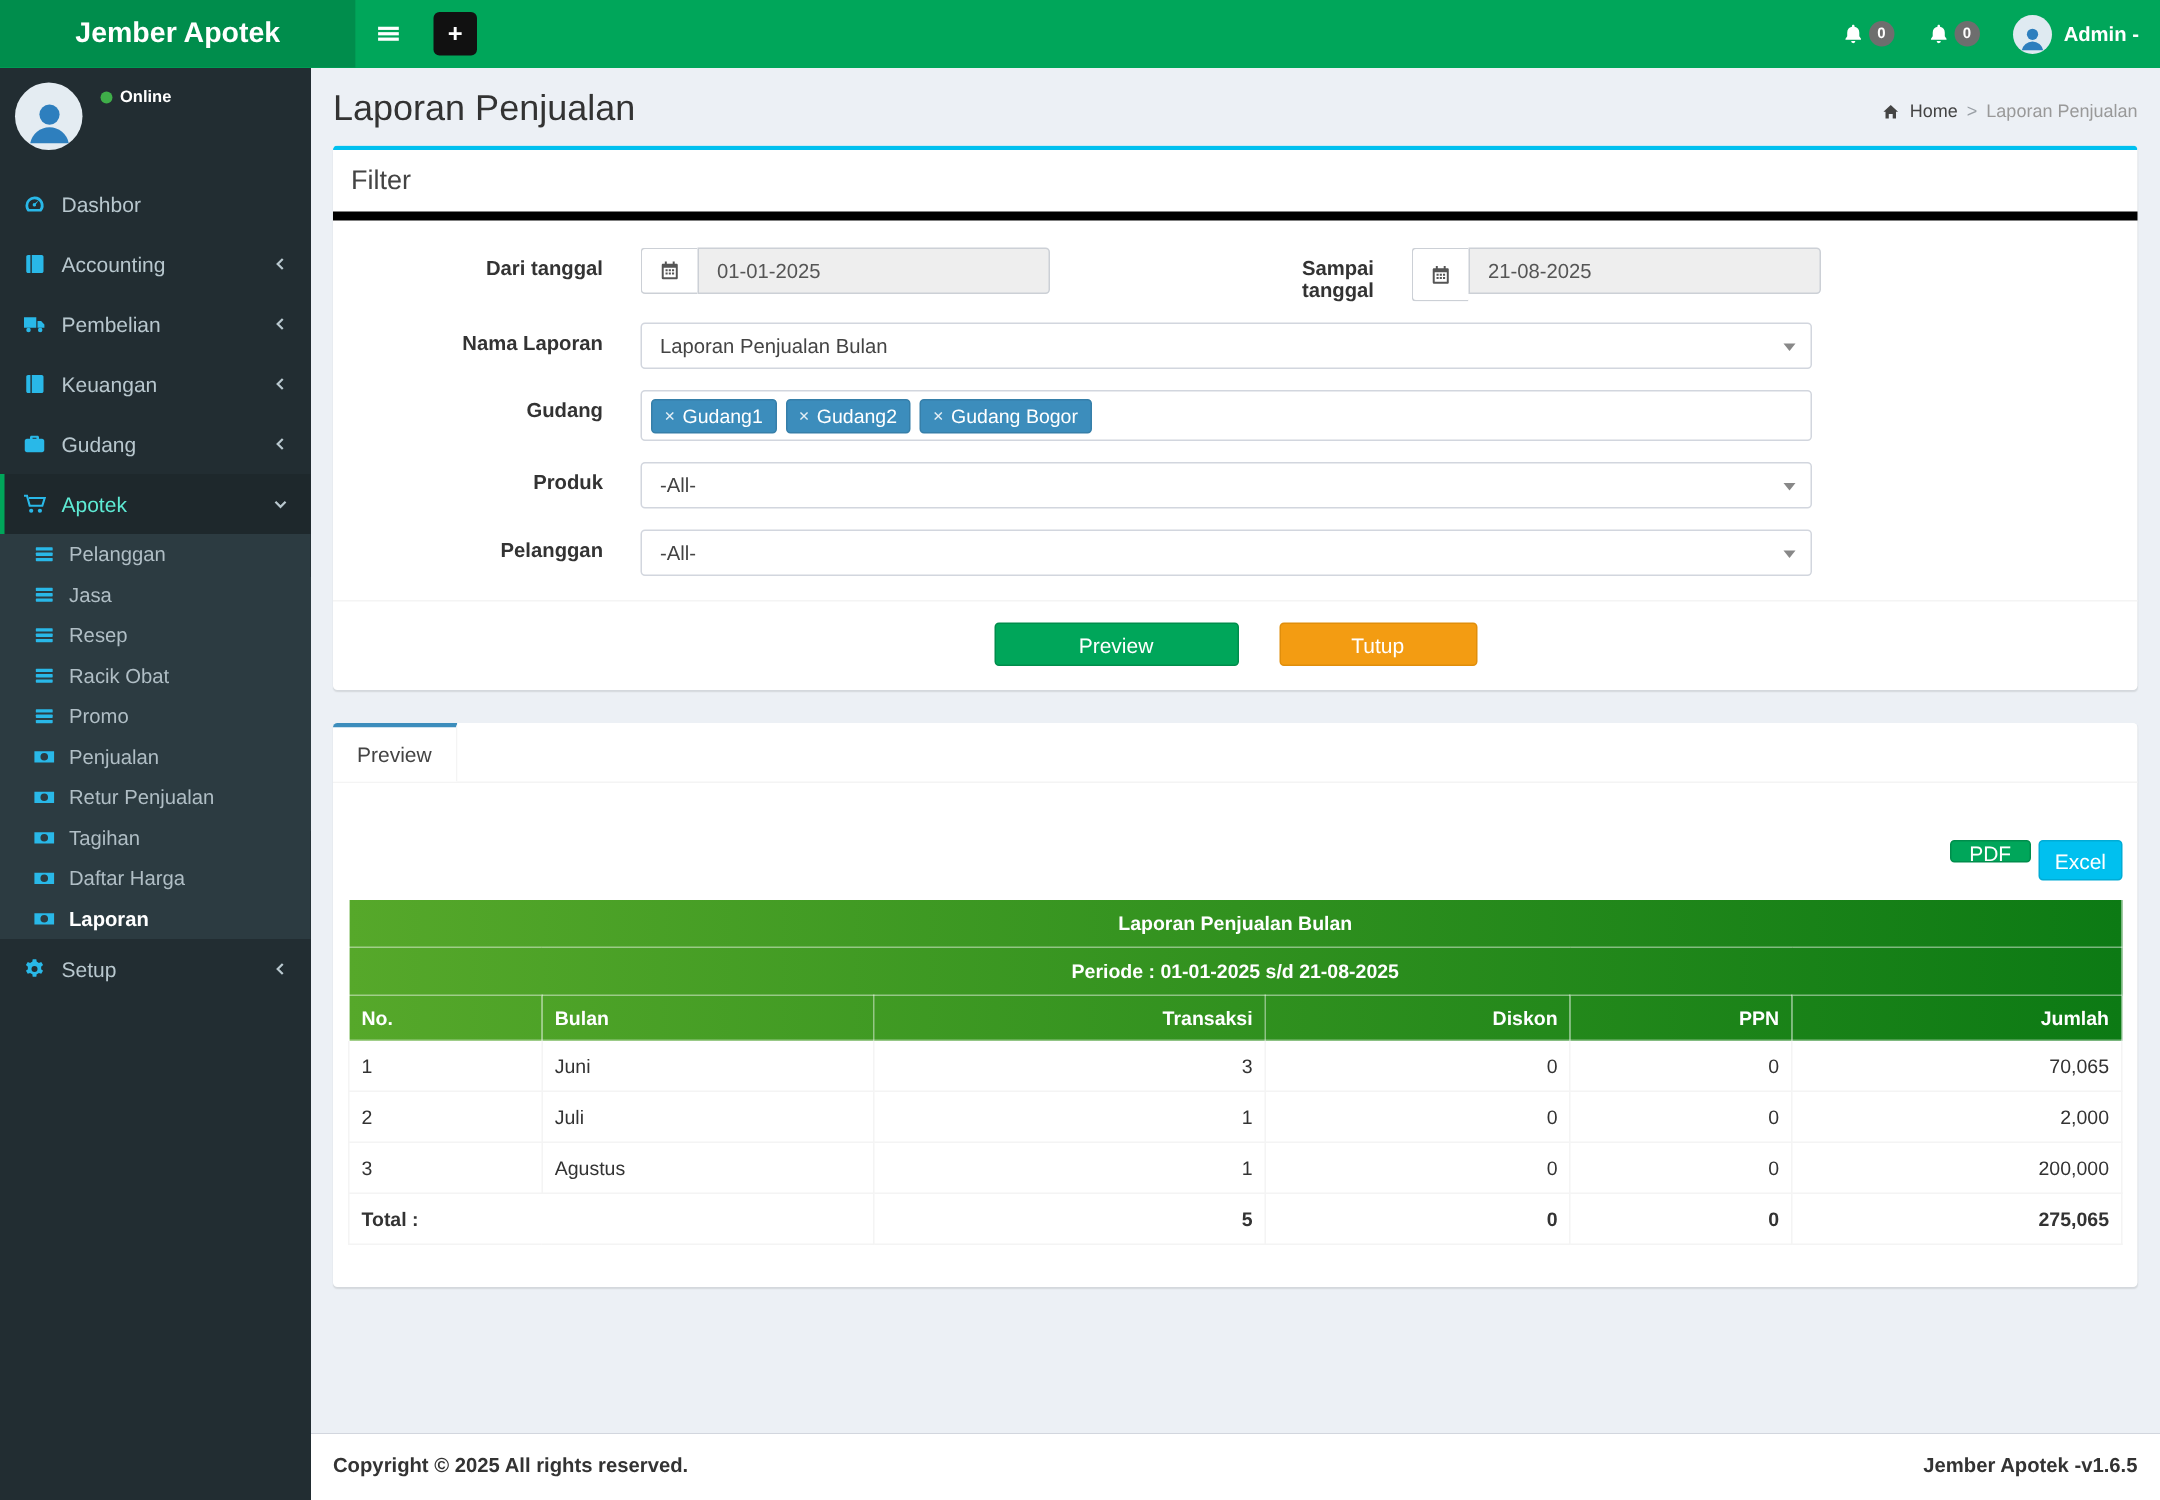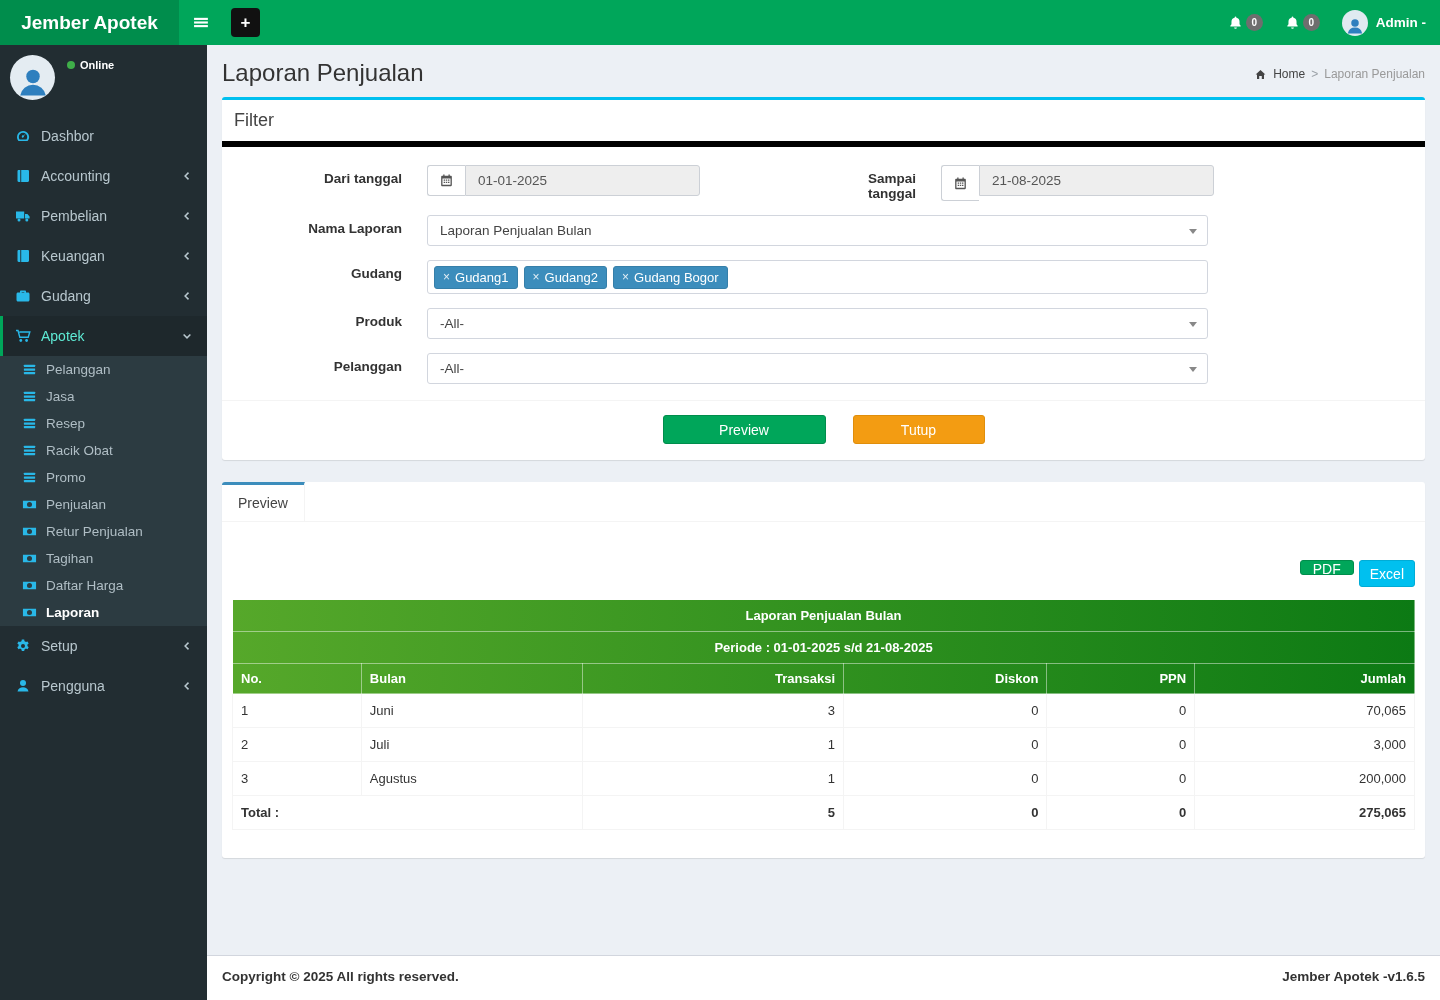--- a/index.html
+++ b/index.html
@@ -2,21 +2,21 @@
 <html><head>
 <meta charset="utf-8">
 <style>
   * { box-sizing: border-box; margin: 0; padding: 0; }
   html,body { width:1440px; height:1000px; overflow:hidden; }
   body { font-family:"Liberation Sans", sans-serif; font-size:14px; color:#333; background:#ecf0f5; }
   svg { display:block; }
 
   
   .navbar { position:fixed; top:0; left:0; width:1440px; height:45px; display:flex; z-index:50; }
-  .logo { width:179px; height:45px; background:#008d4c; color:#fff; font-size:19px; font-weight:bold;
+  .logo { width:237px; height:45px; background:#008d4c; color:#fff; font-size:19px; font-weight:bold;
           display:flex; align-items:center; justify-content:center; }
   .nav-main { flex:1; background:#00a65a; display:flex; align-items:center; padding:0 14px; }
   .hamburger { width:32px; height:45px; display:flex; align-items:center; justify-content:flex-start; color:#fff; cursor:pointer; }
   .plus-btn { width:29px; height:29px; background:#111; color:#fff; border:none; border-radius:4px;
               font-size:17px; font-weight:bold; line-height:1; cursor:pointer; margin-left:6px; }
   .nav-right { margin-left:auto; display:flex; align-items:center; gap:22px; }
   .notif { display:flex; align-items:center; color:#fff; cursor:pointer; }
   .notif .badge { margin-left:3px; min-width:17px; height:17px; padding:0 4px; background:#6e6e6e; color:#fff;
                   border-radius:50%; font-size:10px; font-weight:bold; display:flex; align-items:center; justify-content:center; }
   .nav-user { display:flex; align-items:center; gap:8px; color:#fff; font-weight:bold; font-size:13.5px; cursor:pointer; }
@@ -354,34 +354,20 @@
             <circle cx="8" cy="8" r="2" fill="#222d32"></circle>
           </svg>
         </span>
       <span>Setup</span>
       <span class="chev">
           <svg viewBox="0 0 16 16">
             <path d="M10 3.5 5.5 8l4.5 4.5"></path>
           </svg>
         </span>
     </li>
-    <li class="menu-item">
-      <span class="mi-icon">
-          <svg viewBox="0 0 16 16">
-            <circle cx="8" cy="5" r="3"></circle>
-            <path d="M2.5 13.5c.6-3 3-4.3 5.5-4.3s4.9 1.3 5.5 4.3z"></path>
-          </svg>
-        </span>
-      <span>Pengguna</span>
-      <span class="chev">
-          <svg viewBox="0 0 16 16">
-            <path d="M10 3.5 5.5 8l4.5 4.5"></path>
-          </svg>
-        </span>
-    </li>
   </ul>
 </div>
 
 <div class="wrapper">
 
   <div class="content-header">
     <h1 class="page-title">Laporan Penjualan</h1>
     <div class="breadcrumb">
       <svg class="home-ic" viewBox="0 0 16 16">
           <path d="M8 2.5 14 8h-1.7v5.5H9.6V9.8H6.4v3.7H3.7V8H2z"></path>
@@ -524,21 +510,21 @@
             <td class="r">0</td>
             <td class="r">0</td>
             <td class="r">70,065</td>
           </tr>
           <tr>
             <td>2</td>
             <td>Juli</td>
             <td class="r">1</td>
             <td class="r">0</td>
             <td class="r">0</td>
-            <td class="r">3,000</td>
+            <td class="r">2,000</td>
           </tr>
           <tr>
             <td>3</td>
             <td>Agustus</td>
             <td class="r">1</td>
             <td class="r">0</td>
             <td class="r">0</td>
             <td class="r">200,000</td>
           </tr>
           <tr class="total-row">

